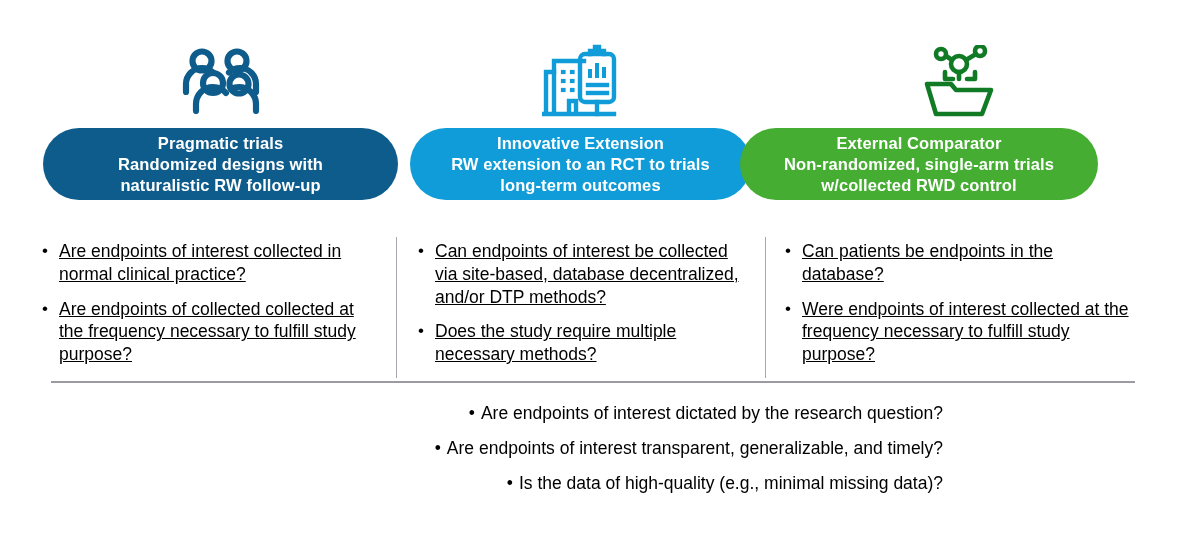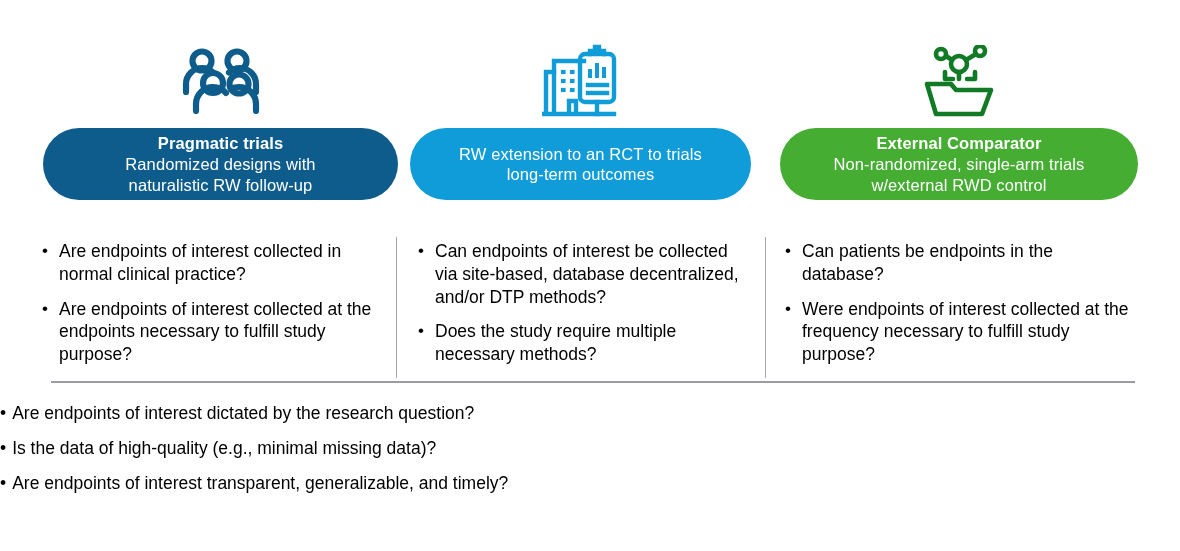--- a/index.html
+++ b/index.html
@@ -45,31 +45,31 @@
     color: #ffffff;
     display: flex;
     flex-direction: column;
     align-items: center;
     justify-content: center;
     text-align: center;
     line-height: 1.22;
   }
   .pill-1 { left: 43px;  width: 355px; }
   .pill-2 { left: 410px; width: 341px; }
-  .pill-3 { left: 780px; width: 358px; }
+  .pill-3 { left: 740px; width: 358px; }
 
   .pill-title {
     font-size: 16.5px;
     font-weight: bold;
     letter-spacing: 0.1px;
     margin-bottom: 1px;
   }
   .pill-sub {
     font-size: 16.5px;
-    font-weight: normal;
+    font-weight: bold;
     letter-spacing: 0.1px;
     white-space: pre-line;
   }
 
   
   .bullets {
     position: absolute;
     top: 240px;
     font-size: 17.5px;
     line-height: 1.30;
@@ -83,20 +83,21 @@
     margin-bottom: 12px;
   }
   .bullet .dot {
     flex: 0 0 auto;
     width: 17px;
     font-size: 17px;
     line-height: 1.30;
   }
   .bullet .txt {
     flex: 1 1 auto;
+    text-decoration: underline;
   }
 
   
   .vdiv {
     position: absolute;
     width: 1px;
     background: #a6a6ae;
     top: 237px;
     height: 141px;
   }
@@ -114,21 +115,21 @@
   }
 
   
   .footer {
     position: absolute;
     left: 0;
     top: 402px;
     width: 943px;
     font-size: 17.5px;
     line-height: 1.30;
-    text-align: left;
+    text-align: right;
   }
   .footer-line {
     margin-bottom: 12px;
     white-space: nowrap;
   }
   .footer-line .dot {
     margin-right: 6px;
   }
 </style>
 </head>
@@ -208,38 +209,39 @@
     </svg>
   </div>
 
   <div class="pill pill-1" style="background:#0e5c8c;">
     <div class="pill-title">Pragmatic trials</div>
     <div class="pill-sub">Randomized  designs with
 naturalistic RW follow-up</div>
   </div>
 
   <div class="pill pill-2" style="background:#109cd8;">
+    <div class="pill-title">Innovative Extension</div>
     <div class="pill-sub">RW extension to an RCT to trials
 long-term  outcomes</div>
   </div>
 
   <div class="pill pill-3" style="background:#45ad31;">
     <div class="pill-title">External Comparator</div>
     <div class="pill-sub">Non-randomized,  single-arm  trials
-w/external RWD control</div>
+w/collected RWD control</div>
   </div>
 
   <div class="bullets b-col1">
     <div class="bullet">
       <span class="dot">•</span>
       <span class="txt">Are endpoints of interest collected in normal clinical practice?</span>
     </div>
     <div class="bullet">
       <span class="dot">•</span>
-      <span class="txt">Are endpoints of interest collected at the endpoints necessary to fulfill study purpose?</span>
+      <span class="txt">Are endpoints of collected collected at the frequency necessary to fulfill study purpose?</span>
     </div>
   </div>
 
   <div class="bullets b-col2">
     <div class="bullet">
       <span class="dot">•</span>
       <span class="txt">Can endpoints of interest be collected via site-based, database decentralized, and/or DTP methods?</span>
     </div>
     <div class="bullet">
       <span class="dot">•</span>
@@ -260,20 +262,20 @@
 
   <div class="vdiv vdiv-1"></div>
   <div class="vdiv vdiv-2"></div>
   <div class="hrule"></div>
 
   <div class="footer">
     <div class="footer-line">
       <span class="dot">•</span><span>Are endpoints of interest dictated by the research question?</span>
     </div>
     <div class="footer-line">
+      <span class="dot">•</span><span>Are endpoints of interest transparent, generalizable,  and timely?</span>
+    </div>
+    <div class="footer-line">
       <span class="dot">•</span><span>Is the data of high-quality (e.g., minimal  missing data)?</span>
     </div>
-    <div class="footer-line">
-      <span class="dot">•</span><span>Are endpoints of interest transparent, generalizable,  and timely?</span>
-    </div>
   </div>
 
 </div>
 
 </body></html>

